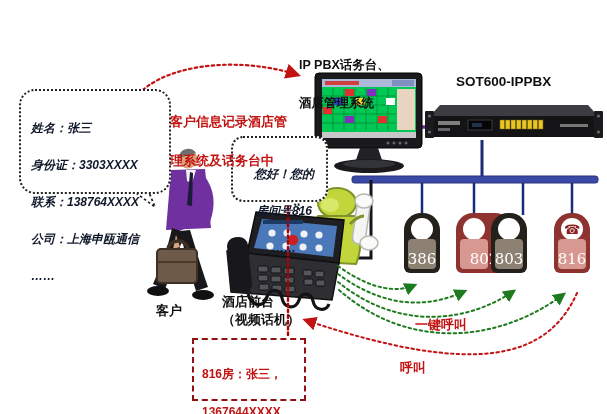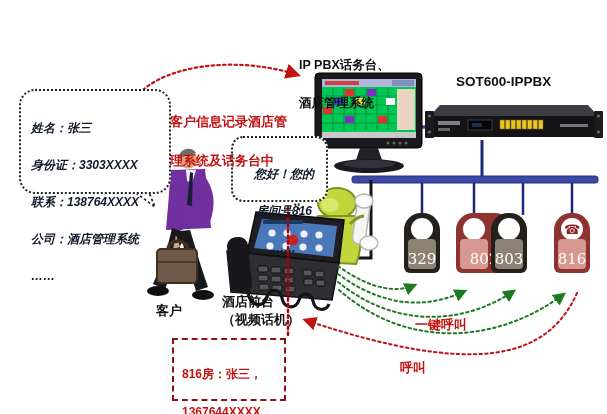--- a/index.html
+++ b/index.html
@@ -12,21 +12,21 @@
   .line{display:block;margin-top:20px;}
   
   .bubble{position:absolute;background:#fff;border:2px dotted #222;border-radius:16px;
           z-index:5;font-weight:600;color:#0f172a;font-style:italic;}
   .bubble .line{white-space:nowrap;}
   #bubble-customer{left:19px;top:89px;width:138px;height:92px;padding:9px 0 0 10px;
                    font-size:12px;line-height:17px;}
   #bubble-greeting{left:231px;top:136px;width:84px;height:54px;padding:8px 0 0 9px;
                    font-size:12px;line-height:17px;border-radius:12px;text-align:center;}
   
-  #room-card{position:absolute;left:172px;top:338px;width:102px;height:54px;
+  #room-card{position:absolute;left:192px;top:338px;width:102px;height:54px;
              border:2px dashed #8f1111;padding:5px 0 0 8px;z-index:5;
              font-size:12px;line-height:18px;font-weight:600;color:#c31212;background:#fff;}
   
   .tag{position:absolute;top:213px;width:36px;height:60px;border-radius:17px 17px 6px 6px;z-index:3;}
   .tag .hole{position:absolute;left:7px;top:5px;width:22px;height:22px;border-radius:50%;
              background:#fff;display:flex;align-items:center;justify-content:center;}
   .tag .panel{position:absolute;left:4px;top:26px;width:28px;height:30px;border-radius:4px;}
   .tag .num{position:absolute;left:0;bottom:5px;width:100%;text-align:center;color:#fff;
             font-family:"DejaVu Serif","Liberation Serif",serif;font-size:15px;z-index:4;}
   .tag-black{background:#24201c;}
@@ -173,21 +173,21 @@
         <rect x="315" y="271" width="9" height="6" rx="1.5"></rect>
       <rect x="304" y="279" width="9" height="6" rx="1.5"></rect>
         <rect x="316" y="280" width="9" height="6" rx="1.5"></rect>
     </g>
     <path d="M 248,294 c 4,13 16,14 19,3 c 3,-9 13,-9 15,1 c 2,11 14,12 17,2 c 2,-8 12,-8 14,1 c 2,10 13,11 16,3" fill="none" stroke="#141417" stroke-width="3.2"></path>
   </svg>
 
   <div class="tag tag-black" style="left:404px;">
     <div class="hole"></div>
     <div class="panel"></div>
-    <span class="num">329</span>
+    <span class="num">386</span>
   </div>
   <div class="tag tag-red" style="left:456px;padding-left:20px;">
     <div class="hole"></div>
     <div class="panel"></div>
     <span class="num">802</span>
   </div>
   <div class="tag tag-black" style="left:491px;">
     <div class="hole"></div>
     <div class="panel"></div>
     <span class="num">803</span>
@@ -222,21 +222,21 @@
     <path d="M 338,282 C 400,332 468,322 514,291" fill="none" stroke="#1e7a1e" stroke-width="2" stroke-dasharray="2.5 3.2" stroke-linecap="round" marker-end="url(#arrGreen)"></path>
     <path d="M 339,290 C 410,352 500,342 564,294" fill="none" stroke="#1e7a1e" stroke-width="2" stroke-dasharray="2.5 3.2" stroke-linecap="round" marker-end="url(#arrGreen)"></path>
 
     <path d="M 577,293 C 548,358 478,378 305,320" fill="none" stroke="#c31212" stroke-width="2" stroke-dasharray="2.5 3.2" stroke-linecap="round" marker-end="url(#arrRed)"></path>
   </svg>
 
   <div class="bubble" id="bubble-customer">
     <span class="line">姓名：张三</span>
     <span class="line">身份证：3303XXXX</span>
     <span class="line">联系：138764XXXX</span>
-    <span class="line">公司：酒店管理系统</span>
+    <span class="line">公司：上海申瓯通信</span>
     <span class="line">……</span>
   </div>
 
   <div class="bubble" id="bubble-greeting">
     <span class="line">您好！您的</span>
     <span class="line">房间号816</span>
     <span class="line">……</span>
   </div>
 
   <div class="lbl red" style="left:170px;top:92px;font-size:13px;line-height:19px;">

